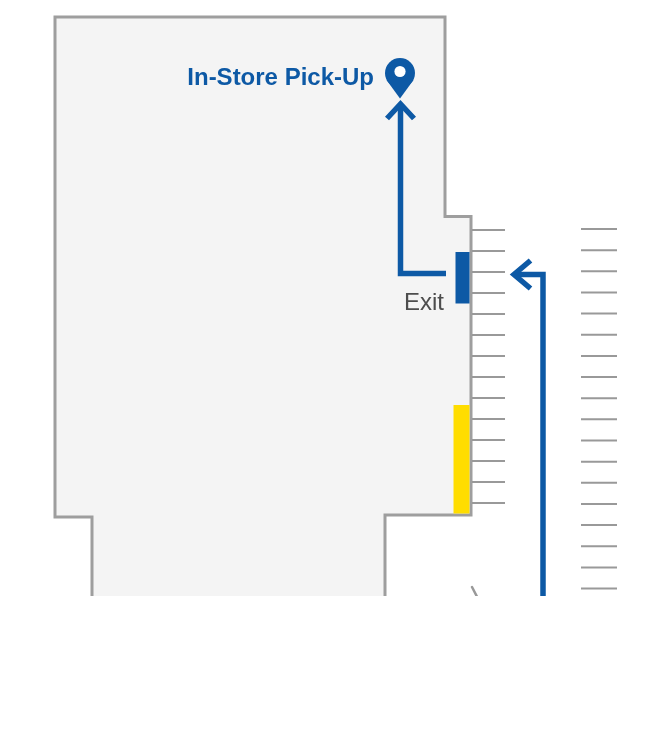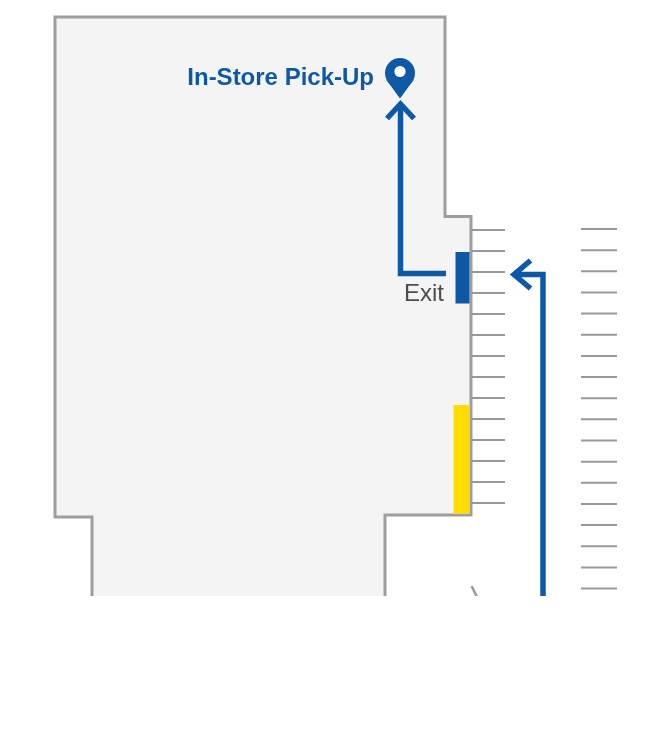--- a/index.html
+++ b/index.html
@@ -48,21 +48,21 @@
     line-height: 1;
   }
   .label-pickup {
     top: 65px;
     right: 291px;
     font-size: 24px;
     font-weight: 700;
     color: var(--route-blue, #0D59A5);
   }
   .label-exit {
-    top: 281px;
+    top: 290px;
     right: 221px;
     font-size: 24px;
     font-weight: 400;
     color: var(--label-gray, #4D4D4D);
   }
   .label-entrance {
     top: 474px;
     right: 223px;
     font-size: 24px;
     font-weight: 400;

